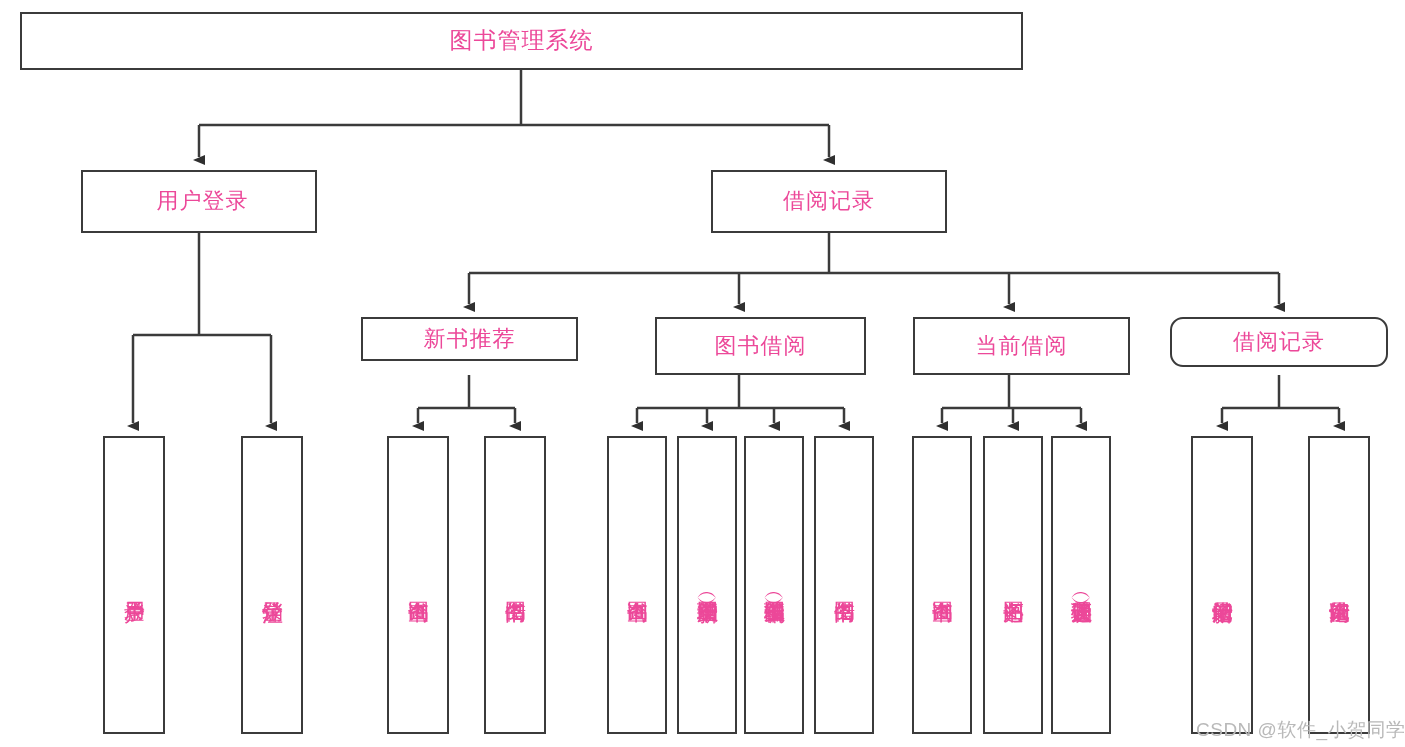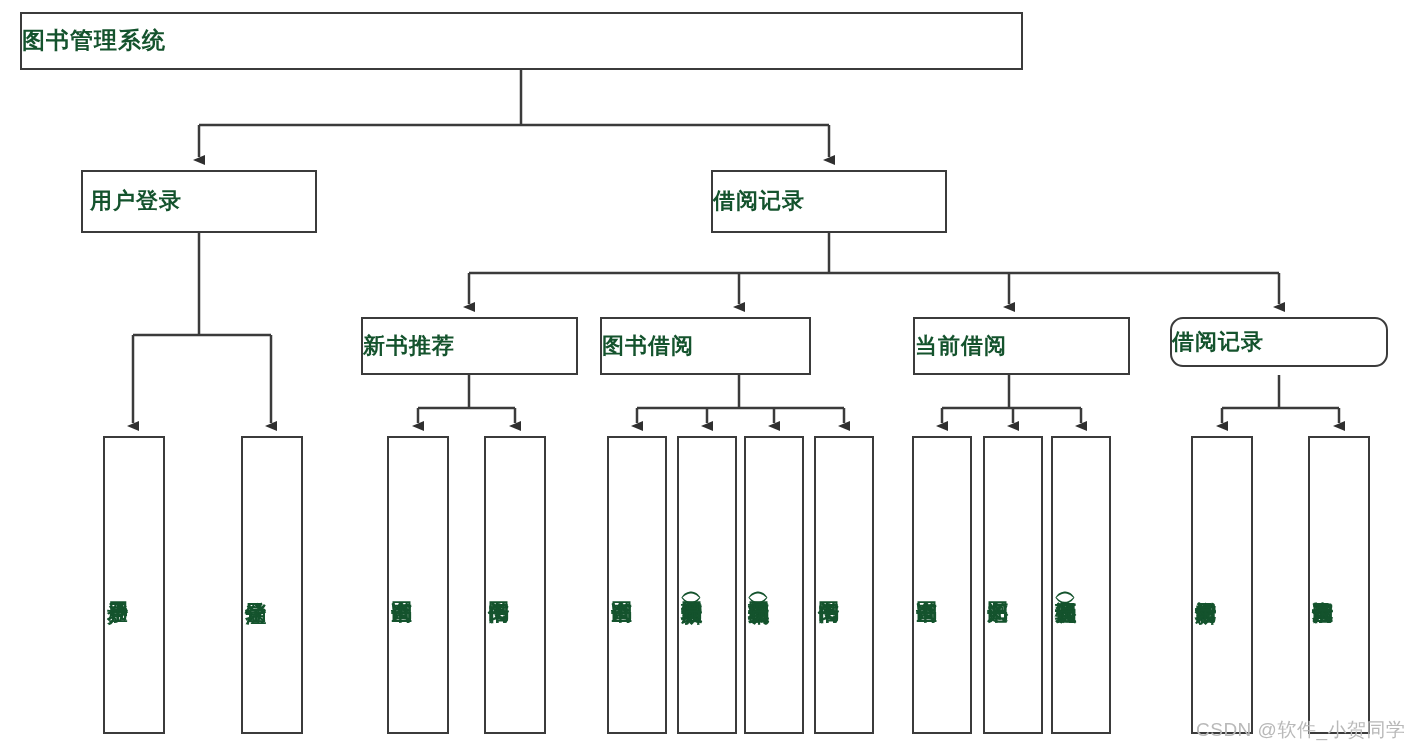--- a/index.html
+++ b/index.html
@@ -25,23 +25,22 @@
     height: 747px;
     pointer-events: none;
   }
   .node {
     position: absolute;
     box-sizing: border-box;
     background: #ffffff;
     border: 2px solid #3b3b3b;
     display: flex;
     align-items: center;
-    justify-content: flex-start;
-    color: #14532d;
-    font-weight: bold;
+    justify-content: center;
+    color: #ec4899;
   }
   .node.horiz {
     font-size: 22px;
     letter-spacing: 1px;
     line-height: 1.2;
   }
   .node.vert {
     font-size: 21px;
     line-height: 1.18;
     letter-spacing: 0px;
@@ -116,24 +115,24 @@
   <div id="nodes">
       <div class="node horiz root" style="left: 20px; top: 12px; width: 1003px; height: 58px;">
         <span>图书管理系统</span>
       </div>
       <div class="node horiz " style="left: 81px; top: 170px; width: 236px; height: 63px; padding-left: 7px;">
         <span>用户登录</span>
       </div>
       <div class="node horiz " style="left: 711px; top: 170px; width: 236px; height: 63px;">
         <span>借阅记录</span>
       </div>
-      <div class="node horiz " style="left: 361px; top: 317px; width: 217px; height: 58px;">
+      <div class="node horiz " style="left: 361px; top: 317px; width: 217px; height: 44px;">
         <span>新书推荐</span>
       </div>
-      <div class="node horiz " style="left: 600px; top: 317px; width: 211px; height: 58px;">
+      <div class="node horiz " style="left: 655px; top: 317px; width: 211px; height: 58px;">
         <span>图书借阅</span>
       </div>
       <div class="node horiz " style="left: 901px; top: 317px; width: 217px; height: 58px; margin-left: 12px;">
         <span>当前借阅</span>
       </div>
       <div class="node horiz " style="left: 1170px; top: 317px; width: 218px; height: 50px; border-radius: 13px;">
         <span>借阅记录</span>
       </div>
       <div class="node vert" style="left: 103px; top: 436px; width: 62px; height: 298px;">
         <span class="vtext">用户登录</span>

